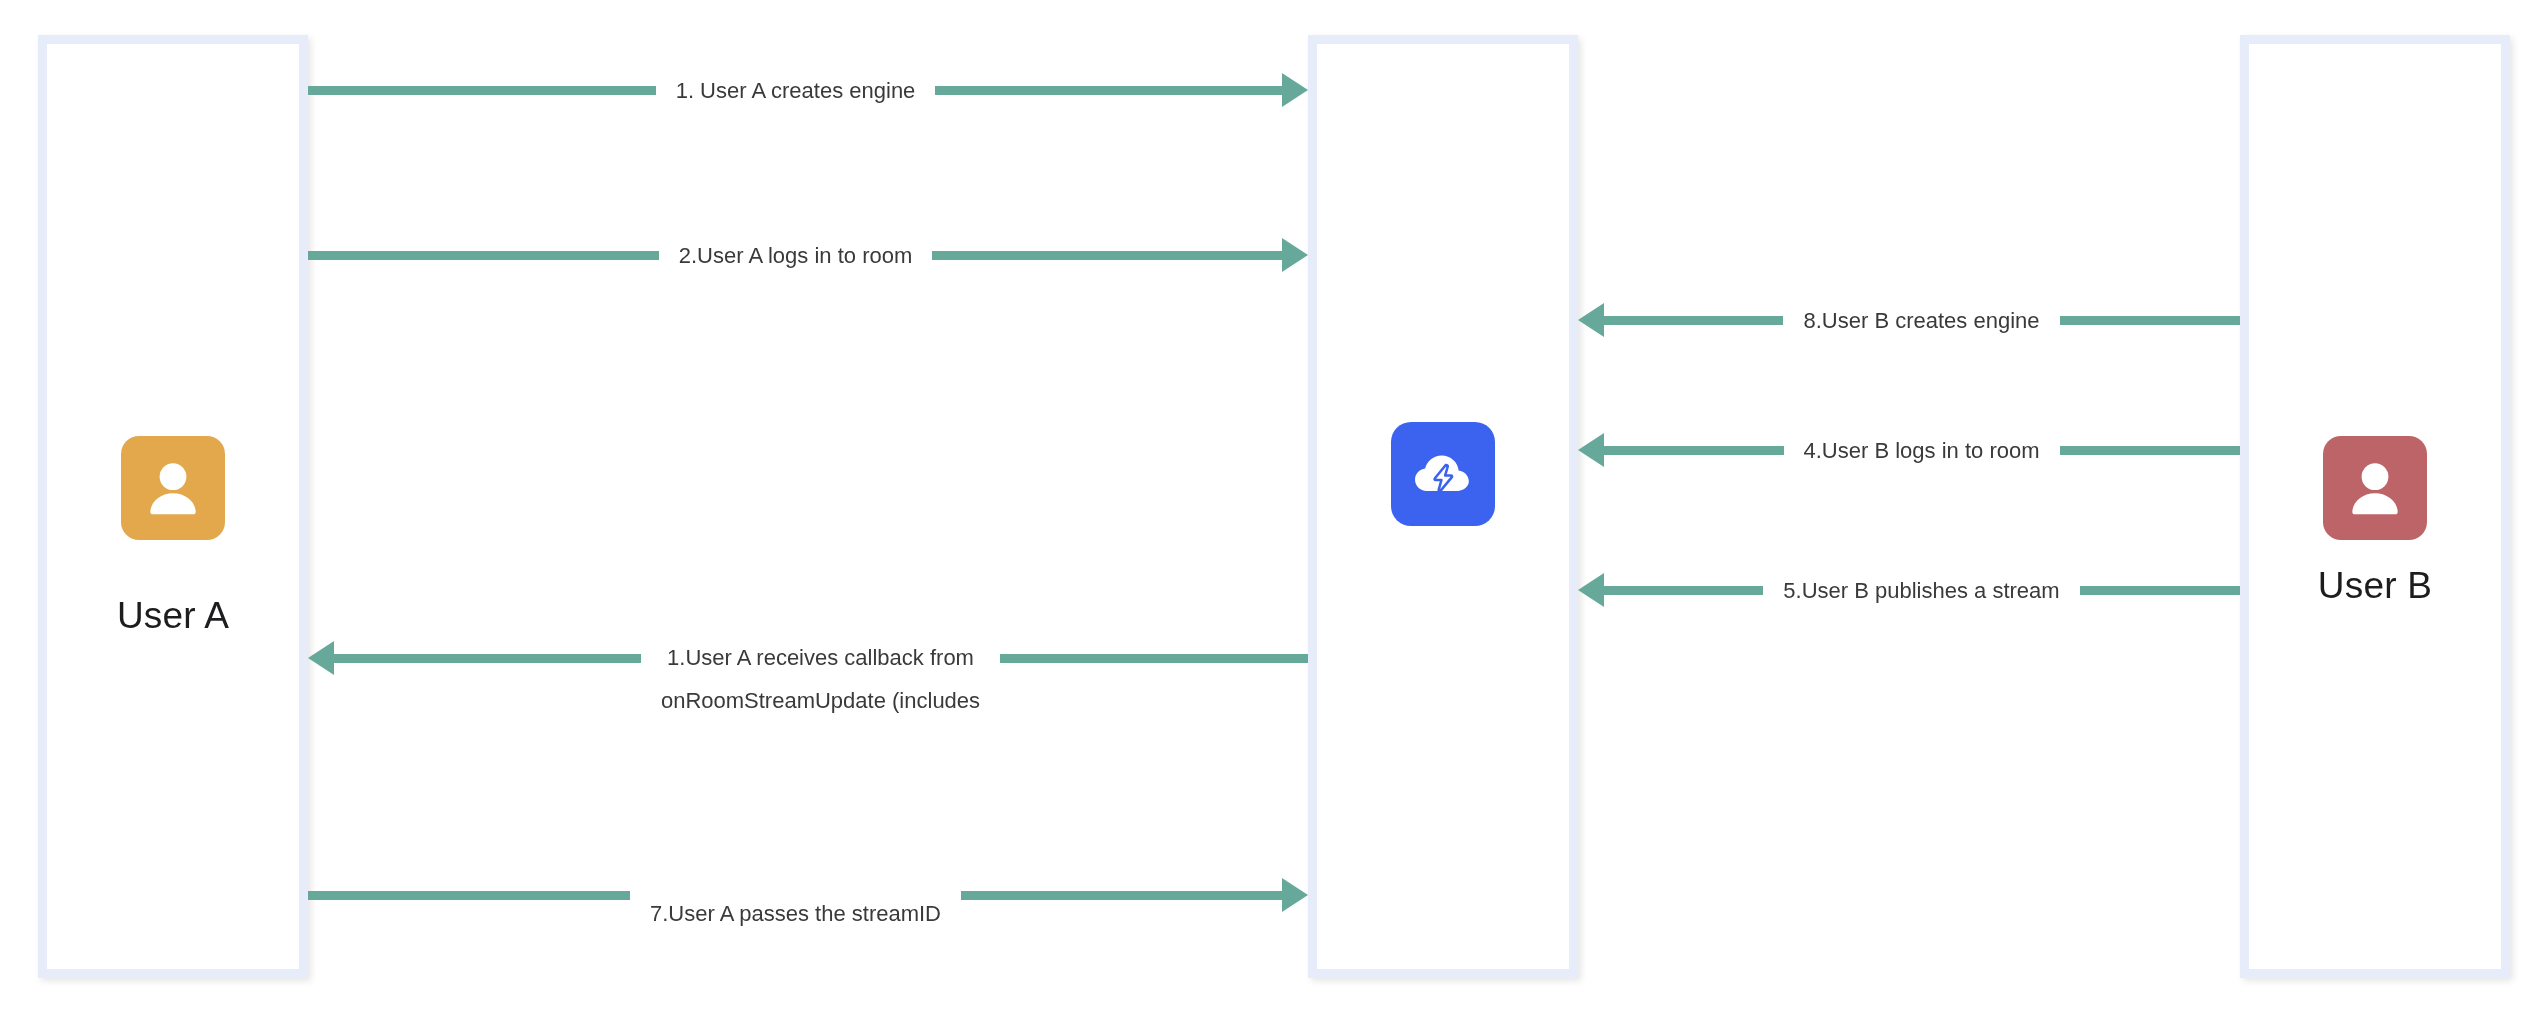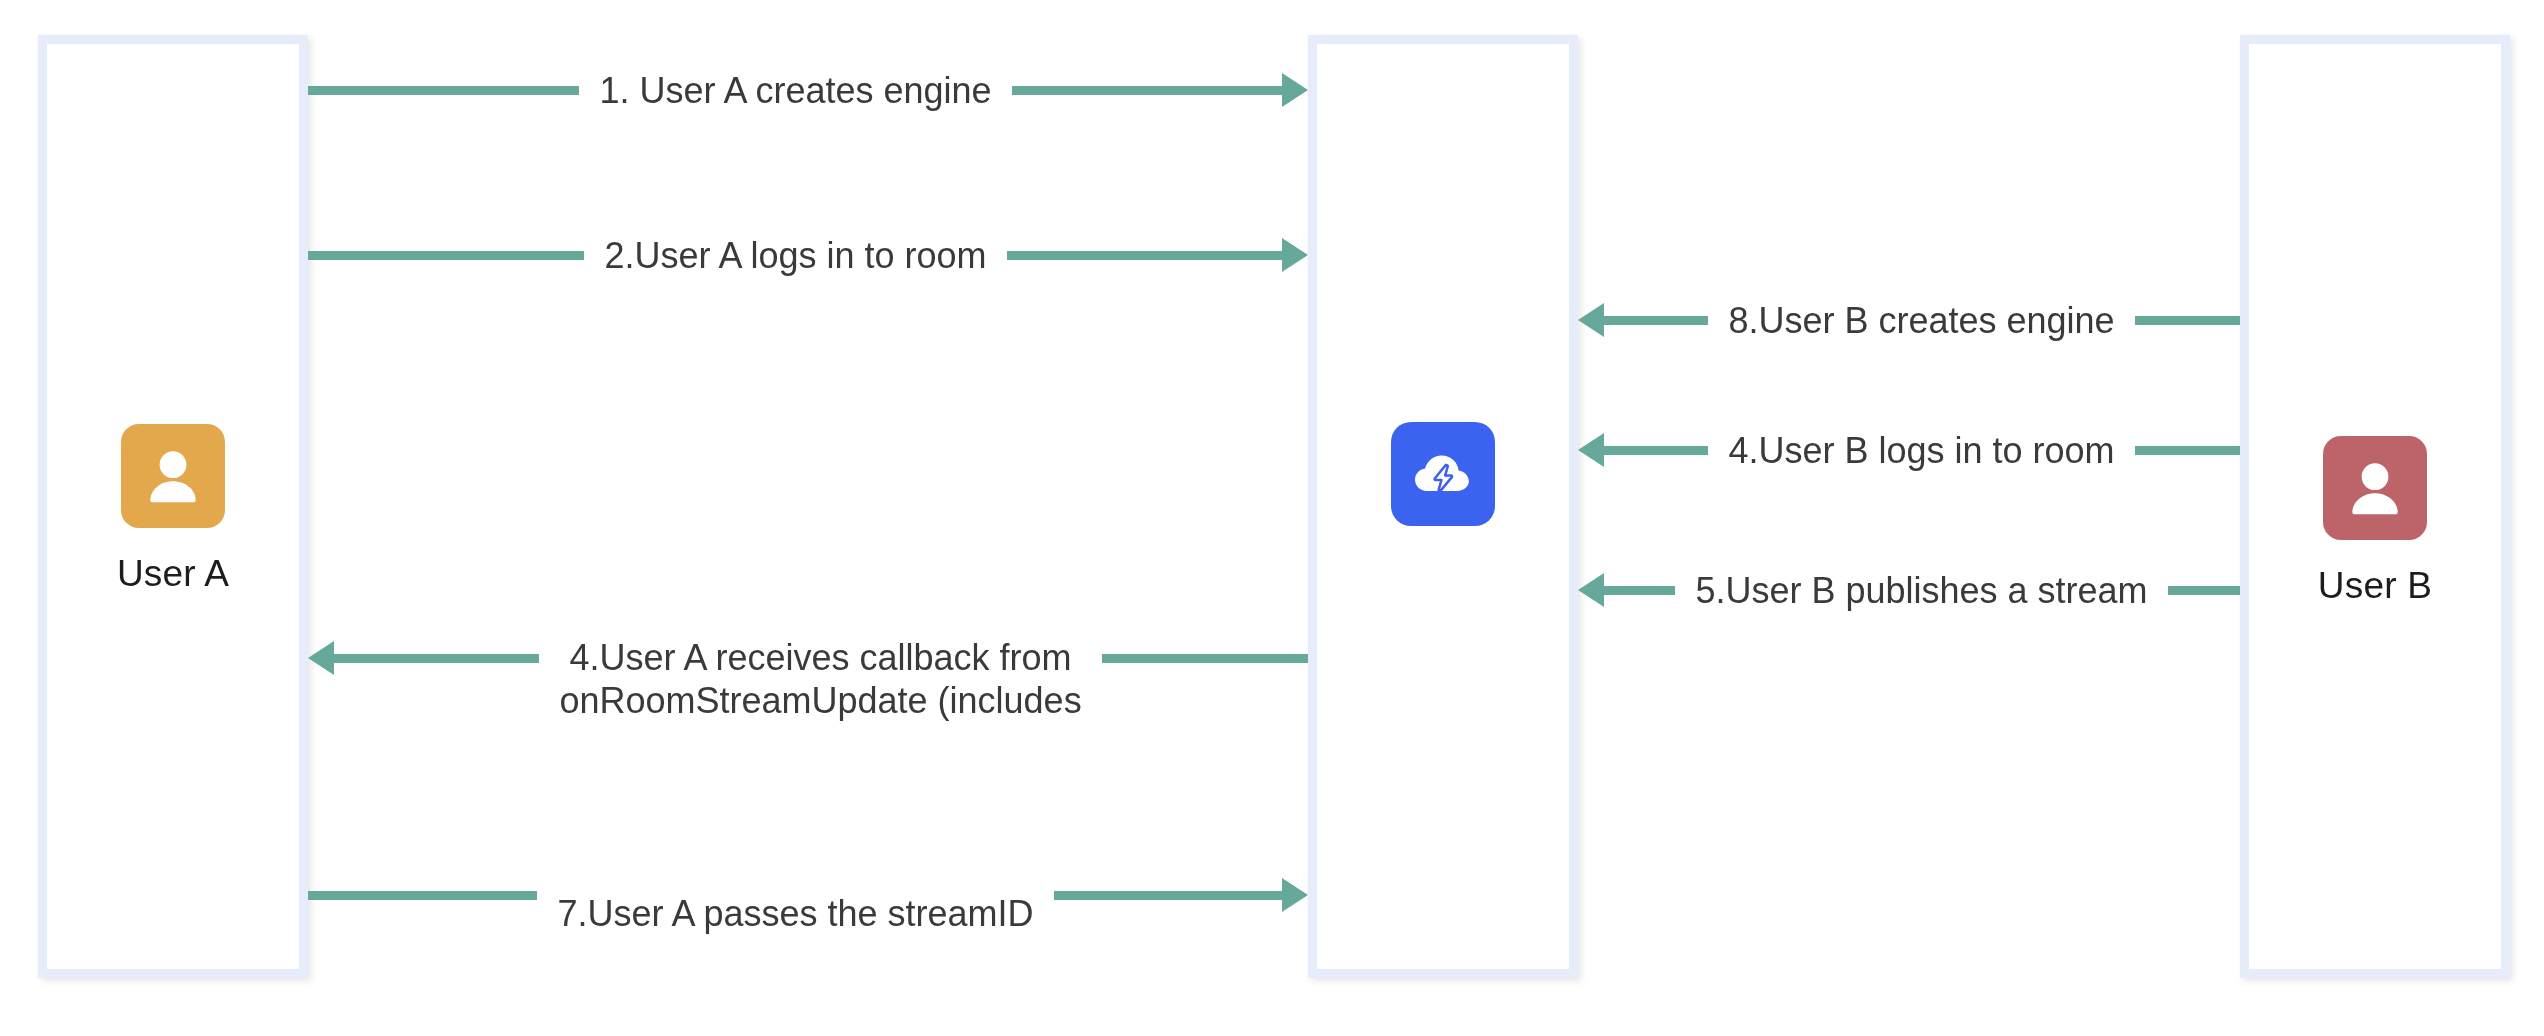--- a/index.html
+++ b/index.html
@@ -34,21 +34,21 @@
 
   
   .node {
     position: absolute;
     left: 0;
     right: 0;
     display: flex;
     flex-direction: column;
     align-items: center;
   }
-  #node-user-a { top: 380px; }
+  #node-user-a { top: 392px; gap: 30px; }
   #node-user-b { top: 392px; }
   #node-zego   { top: 378px; }
 
   .avatar {
     width: 104px;
     height: 104px;
     border-radius: 18px;
     display: flex;
     align-items: center;
     justify-content: center;
@@ -99,21 +99,21 @@
     margin-left: -1px;
   }
   .head.left {
     border-top: 17px solid transparent;
     border-bottom: 17px solid transparent;
     border-right: 26px solid #66a89a;
     margin-right: -1px;
   }
 
   .arrow-label {
-    font-size: 36px;
+    font-size: 22px;
     line-height: 43px;
     color: #3a3a3c;
     text-align: center;
     white-space: nowrap;
     padding: 0 20px;
     flex: 0 0 auto;
   }
   .arrow-label .ln { display: block; white-space: nowrap; }
   .arrow-label.stack-3 { margin-top: 42px; }
   .arrow-label.stack-2 { margin-top: 36px; }
@@ -209,21 +209,21 @@
     <div class="arrow-label">
       <span class="ln">5.User B publishes a stream</span>
     </div>
     <div class="seg grow"></div>
   </div>
 
   <div id="arrow-6" class="arrow-row">
     <div class="head left"></div>
     <div class="seg grow"></div>
     <div class="arrow-label stack-3">
-      <span class="ln">4.User A receives callback from</span>
+      <span class="ln">1.User A receives callback from</span>
       <span class="ln">onRoomStreamUpdate (includes</span>
     </div>
     <div class="seg grow"></div>
   </div>
 
   <div id="arrow-7" class="arrow-row">
     <div class="seg grow"></div>
     <div class="arrow-label stack-2">
       <span class="ln">7.User A passes the streamID</span>
     </div>

